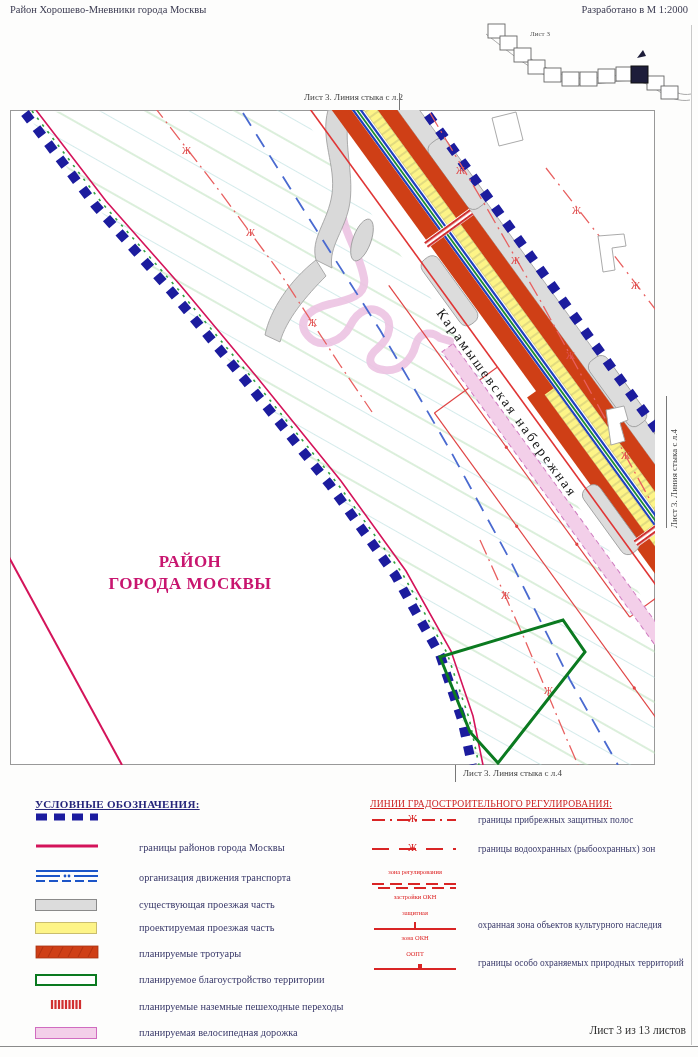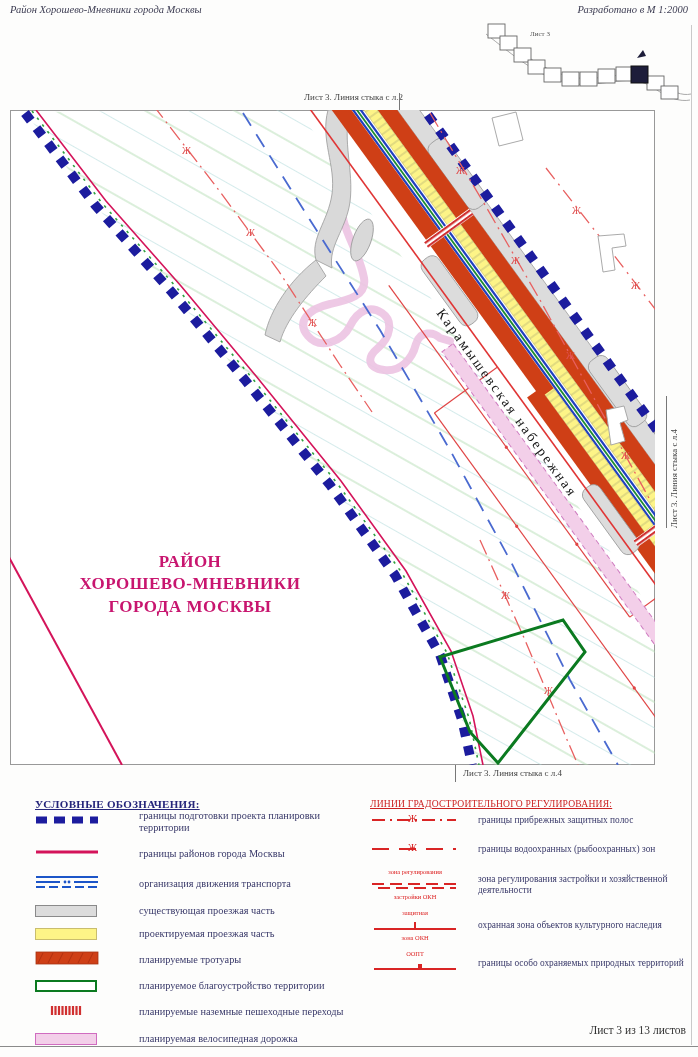--- a/index.html
+++ b/index.html
@@ -2,21 +2,21 @@
 <html><head>
 <meta charset="utf-8">
 <style>
   html,body{margin:0;padding:0;}
   body{
     width:698px;height:1057px;position:relative;overflow:hidden;
     background:#fdfdfc;
     font-family:"Liberation Serif", serif;
     color:#3a3a6a;
   }
-  .hdr{position:absolute;top:4px;font-style:italic;font-size:10.5px;color:#3c3c52;}
+  .hdr{position:absolute;top:4px;font-size:10.5px;color:#3c3c52;}
   .hdr-left{left:10px;}
   .hdr-right{right:10px;}
   .inset{position:absolute;left:482px;top:14px;width:210px;height:92px;}
   .map-wrap{position:absolute;left:10px;top:110px;width:645px;height:655px;}
   .edge-label{position:absolute;font-size:9px;color:#444;white-space:nowrap;}
   .edge-top{left:302px;top:92px;border-bottom:6px solid #f97316;padding:0 4px 10px 2px;}
   .tick-v{position:absolute;width:1px;background:#777;}
   .tick-top{left:399px;top:93px;height:17px;}
   .tick-bottom{left:455px;top:765px;height:17px;}
   .edge-bottom{left:463px;top:768px;}
@@ -207,34 +207,32 @@
       <path d="M588,126 l26,-2 l2,12 l-14,2 l3,22 l-12,2 z"></path>
       <path d="M596,300 l18,-4 l4,14 l-8,3 l5,18 l-14,4 z"></path>
     </g>
 
     <line x1="-5" y1="440" x2="112" y2="655" stroke="#d4145a" stroke-width="2"></line>
   </g>
 </svg>
 
 <div class="district-title">
   <div>РАЙОН</div>
-  <div>ХОРОШЕВО-МНЕВНИКИ</div>
   <div>ГОРОДА МОСКВЫ</div>
 </div>
 
 <div class="legend legend-left">
   <div class="lg-title">УСЛОВНЫЕ ОБОЗНАЧЕНИЯ:</div>
 
   <div class="lg-row">
     <span class="lg-sym">
       <svg width="64" height="14">
           <line x1="1" y1="7" x2="63" y2="7" stroke="#1c1c9e" stroke-width="7" stroke-dasharray="11 7"></line>
         </svg>
     </span>
-    <span class="lg-label">границы подготовки проекта планировки территории</span>
   </div>
 
   <div class="lg-row">
     <span class="lg-sym">
       <svg width="64" height="14">
           <line x1="1" y1="7" x2="63" y2="7" stroke="#d4145a" stroke-width="3"></line>
         </svg>
     </span>
     <span class="lg-label">границы районов города Москвы</span>
   </div>
@@ -328,21 +326,20 @@
 
   <div class="lgr-row">
     <span class="lgr-sym">
       <span class="note">зона регулирования</span>
       <svg width="90" height="9">
         <line x1="2" y1="3" x2="86" y2="3" stroke="#d92525" stroke-width="1.8" stroke-dasharray="12 6"></line>
         <line x1="8" y1="7" x2="86" y2="7" stroke="#d92525" stroke-width="1.8" stroke-dasharray="12 6"></line>
       </svg>
       <span class="note">застройки ОКН</span>
     </span>
-    <span class="lgr-label">зона регулирования застройки и хозяйственной деятельности</span>
   </div>
 
   <div class="lgr-row">
     <span class="lgr-sym">
       <span class="note">защитная</span>
       <svg width="90" height="10">
         <line x1="4" y1="8" x2="86" y2="8" stroke="#d92525" stroke-width="2"></line>
         <line x1="45" y1="1" x2="45" y2="8" stroke="#d92525" stroke-width="2"></line>
       </svg>
       <span class="note">зона ОКН</span>

